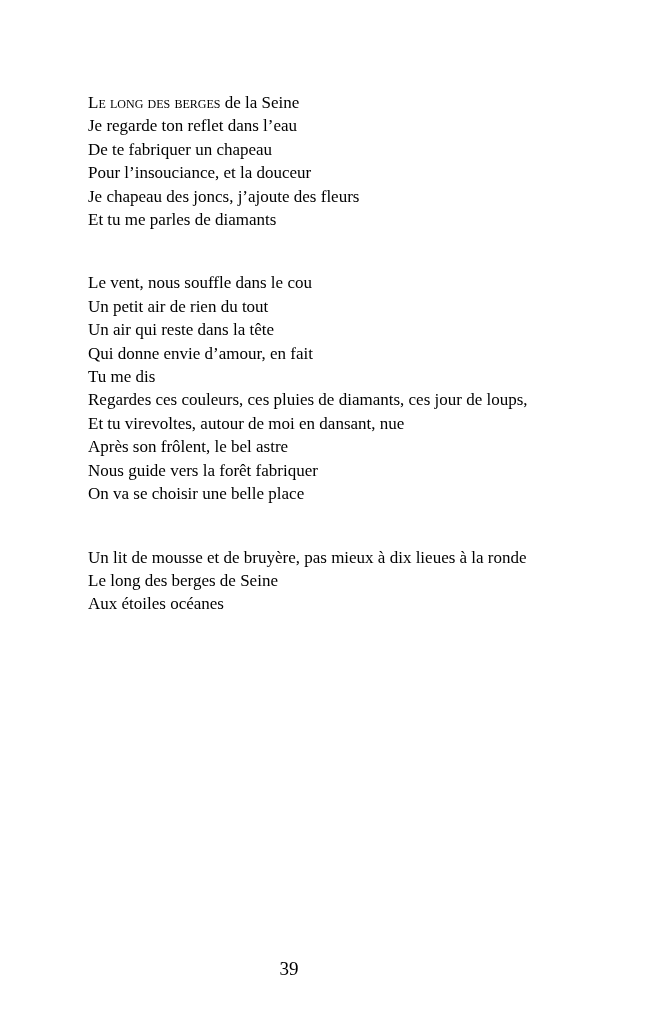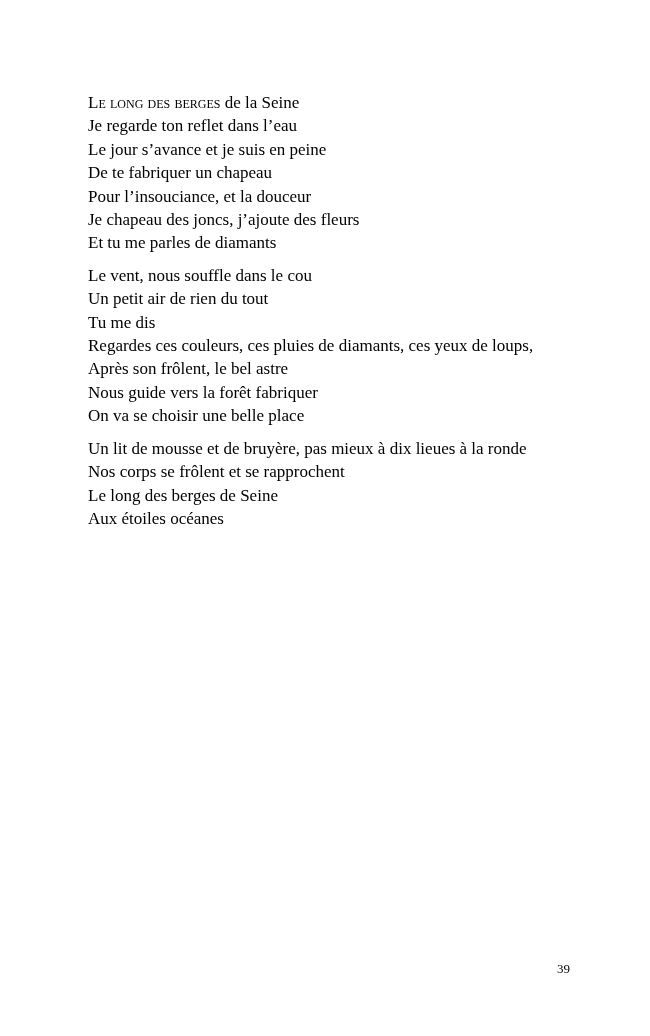--- a/index.html
+++ b/index.html
@@ -26,66 +26,67 @@
   }
   .line {
     margin: 0;
     padding: 0;
   }
   .stanza {
     margin: 0;
     padding: 0;
   }
   .stanza-gap {
-    margin-top: 9px;
+    margin-top: 40px;
   }
   .smallcaps {
     font-variant: small-caps;
   }
   .page-number {
     position: absolute;
     left: 8px;
     right: 0;
     bottom: 56px;
-    text-align: right;
-    font-size: 13px;
+    text-align: center;
+    font-size: 19px;
     line-height: 23.4px;
   }
 </style>
 </head>
 <body>
 
 <div class="page">
   <div class="text-block">
 
     <div class="stanza">
       <p class="line"><span class="smallcaps">Le long des berges</span><span> de la Seine</span></p>
       <div>
           <p class="line">Je regarde ton reflet dans l’eau</p>
-          <p class="line">Le jour s’avance et je suis en peine</p>
           <p class="line">De te fabriquer un chapeau</p>
           <p class="line">Pour l’insouciance, et la douceur</p>
           <p class="line">Je chapeau des joncs, j’ajoute des fleurs</p>
           <p class="line">Et tu me parles de diamants</p>
         </div>
     </div>
 
     <div class="stanza stanza-gap">
         <p class="line">Le vent, nous souffle dans le cou</p>
         <p class="line">Un petit air de rien du tout</p>
+        <p class="line">Un air qui reste dans la tête</p>
+        <p class="line">Qui donne envie d’amour, en fait</p>
         <p class="line">Tu me dis</p>
-        <p class="line">Regardes ces couleurs, ces pluies de diamants, ces yeux de loups,</p>
+        <p class="line">Regardes ces couleurs, ces pluies de diamants, ces jour de loups,</p>
+        <p class="line">Et tu virevoltes, autour de moi en dansant, nue</p>
         <p class="line">Après son frôlent, le bel astre</p>
         <p class="line">Nous guide vers la forêt fabriquer</p>
         <p class="line">On va se choisir une belle place</p>
       </div>
 
     <div class="stanza stanza-gap">
         <p class="line">Un lit de mousse et de bruyère, pas mieux à dix lieues à la ronde</p>
-        <p class="line">Nos corps se frôlent et se rapprochent</p>
         <p class="line">Le long des berges de Seine</p>
         <p class="line">Aux étoiles océanes</p>
       </div>
 
   </div>
 
   <div class="page-number">39</div>
 </div>
 
 </body></html>

